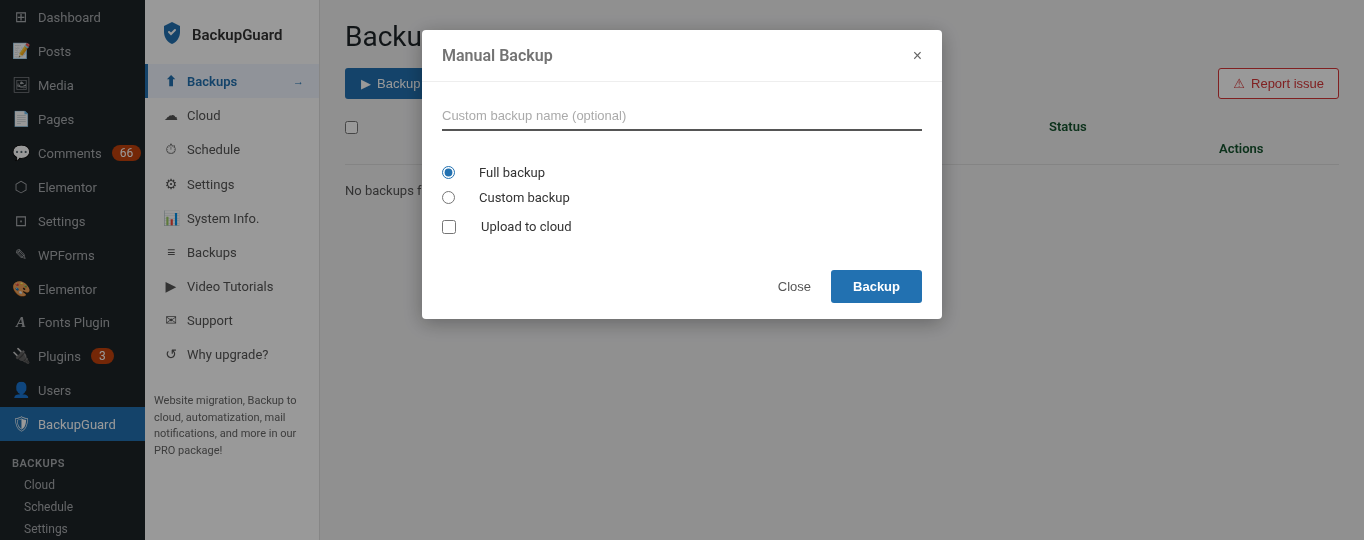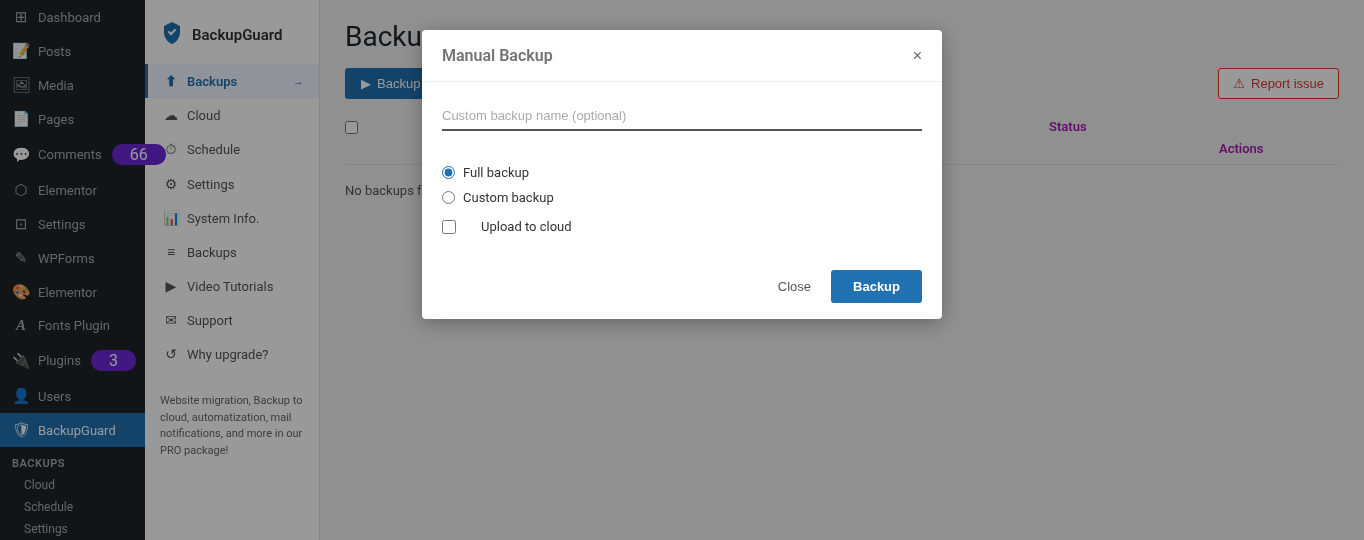--- a/index.html
+++ b/index.html
@@ -20,25 +20,25 @@
       gap: 8px;
       padding: 8px 12px;
       font-size: 13px;
       cursor: pointer;
       color: #a7aaad;
       position: relative;
     }
     .wp-sidebar-item.active { background: #2271b1; color: #fff; }
     .wp-sidebar-item .icon { font-size: 15px; width: 18px; text-align: center; }
     .wp-sidebar-item .badge {
-      background: #6d28d9;
+      background: #c2410c;
       color: #fff;
       border-radius: 10px;
-      font-size: 16px;
-      padding: 1px 18px;
+      font-size: 12px;
+      padding: 1px 8px;
       margin-left: 2px;
     }
     .wp-sidebar-bottom { margin-top: auto; }
     .wp-sidebar-section-label {
       font-size: 11px;
       font-weight: 600;
       color: #a7aaad;
       padding: 8px 12px 4px;
       text-transform: uppercase;
       letter-spacing: 0.5px;
@@ -87,21 +87,21 @@
     }
     .plugin-nav-item.active {
       border-left: 3px solid #2271b1;
       background: #f0f6ff;
       color: #2271b1;
       font-weight: 600;
     }
     .plugin-nav-item .nav-icon { font-size: 14px; width: 16px; text-align: center; }
     .plugin-nav-item .nav-arrow { margin-left: auto; font-size: 11px; color: #2271b1; }
     .plugin-promo {
-      padding: 12px 15px;
+      padding: 12px 9px;
       font-size: 11px;
       color: #666;
       line-height: 1.5;
       margin-top: 10px;
     }
 
     
     .content-area {
       flex: 1;
       padding: 20px 25px;
@@ -159,21 +159,21 @@
     }
     .table-header {
       display: flex;
       border-bottom: 1px solid #ddd;
       padding-bottom: 8px;
       margin-bottom: 8px;
     }
     .table-header-cell {
       font-size: 13px;
       font-weight: 600;
-      color: #a21caf;
+      color: #14532d;
     }
     .col-check { width: 30px; }
     .col-status { width: 150px; margin-left: auto; }
     .col-actions { width: 120px; margin-left: 20px; margin-top: 22px; }
     .no-backups {
       font-size: 13px;
       color: #555;
       padding: 10px 0;
     }
 
@@ -217,21 +217,21 @@
       border-bottom: 2px solid #555;
       padding: 6px 0;
       font-size: 13px;
       color: #333;
       outline: none;
       margin-bottom: 34px;
       background: transparent;
     }
     .modal-input::placeholder { color: #aaa; }
     .radio-group { display: flex; flex-direction: column; gap: 10px; margin-bottom: 14px; }
-    .radio-item { display: flex; align-items: center; gap: 8px; font-size: 13px; color: #333; cursor: pointer; }
+    .radio-item { display: flex; align-items: center; gap: 24px; font-size: 13px; color: #333; cursor: pointer; }
     .radio-item input[type="radio"] { accent-color: #2271b1; }
     .checkbox-item { display: flex; align-items: center; gap: 25px; font-size: 13px; color: #333; cursor: pointer; }
     .checkbox-item input[type="checkbox"] { width: 14px; height: 14px; }
     .modal-footer {
       display: flex;
       justify-content: flex-end;
       align-items: center;
       gap: 10px;
       padding: 16px 20px;
     }

